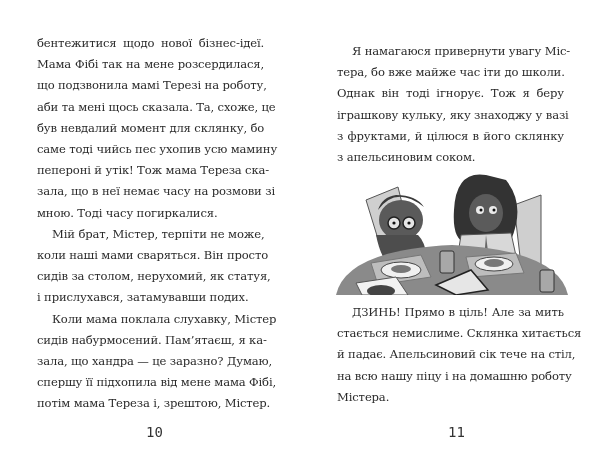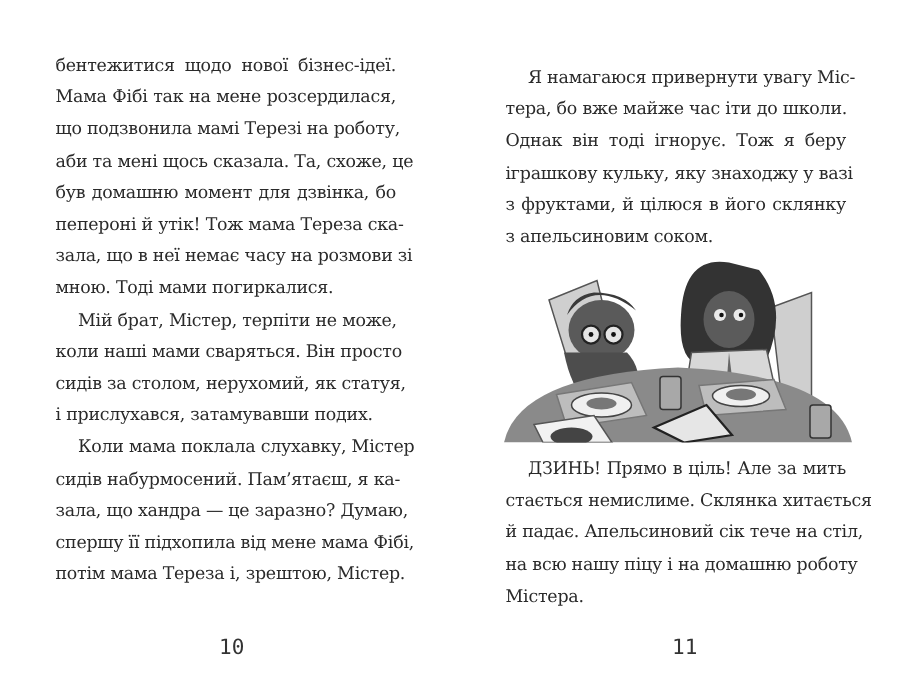--- a/index.html
+++ b/index.html
@@ -24,24 +24,25 @@
 </head>
 <body>
 
 <div class="page page-left">
   <div class="text-block">
     <p>
       <span class="line">бентежитися щодо нової бізнес-ідеї.</span>
       <span class="line">Мама Фібі так на мене розсердилася,</span>
       <span class="line">що подзвонила мамі Терезі на роботу,</span>
       <span class="line">аби та мені щось сказала. Та, схоже, це</span>
-      <span class="line">був домашню момент для дзвінка, бо</span>
+      <span class="line">був невдалий момент для склянку, бо</span>
+      <span class="line">саме тоді чийсь пес ухопив усю мамину</span>
       <span class="line">пепероні й утік! Тож мама Тереза ска-</span>
       <span class="line">зала, що в неї немає часу на розмови зі</span>
-      <span class="line last">мною. Тоді мами погиркалися.</span>
+      <span class="line last">мною. Тоді часу погиркалися.</span>
     </p>
     <p>
       <span class="line" style="padding-left:15px">Мій брат, Містер, терпіти не може,</span>
       <span class="line">коли наші мами сваряться. Він просто</span>
       <span class="line">сидів за столом, нерухомий, як статуя,</span>
       <span class="line last">і прислухався, затамувавши подих.</span>
     </p>
     <p>
       <span class="line" style="padding-left:15px">Коли мама поклала слухавку, Містер</span>
       <span class="line">сидів набурмосений. Пам’ятаєш, я ка-</span>

